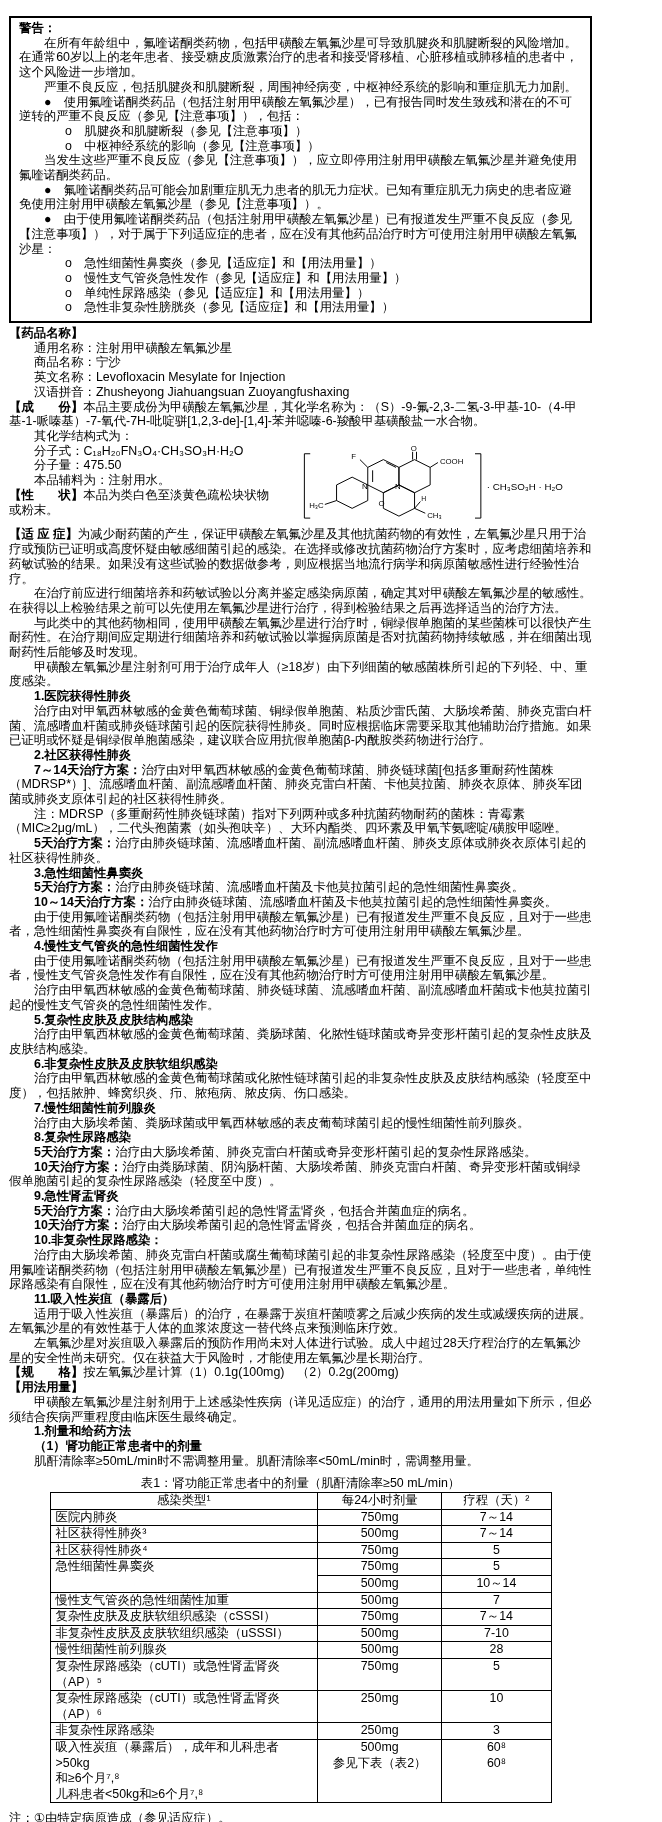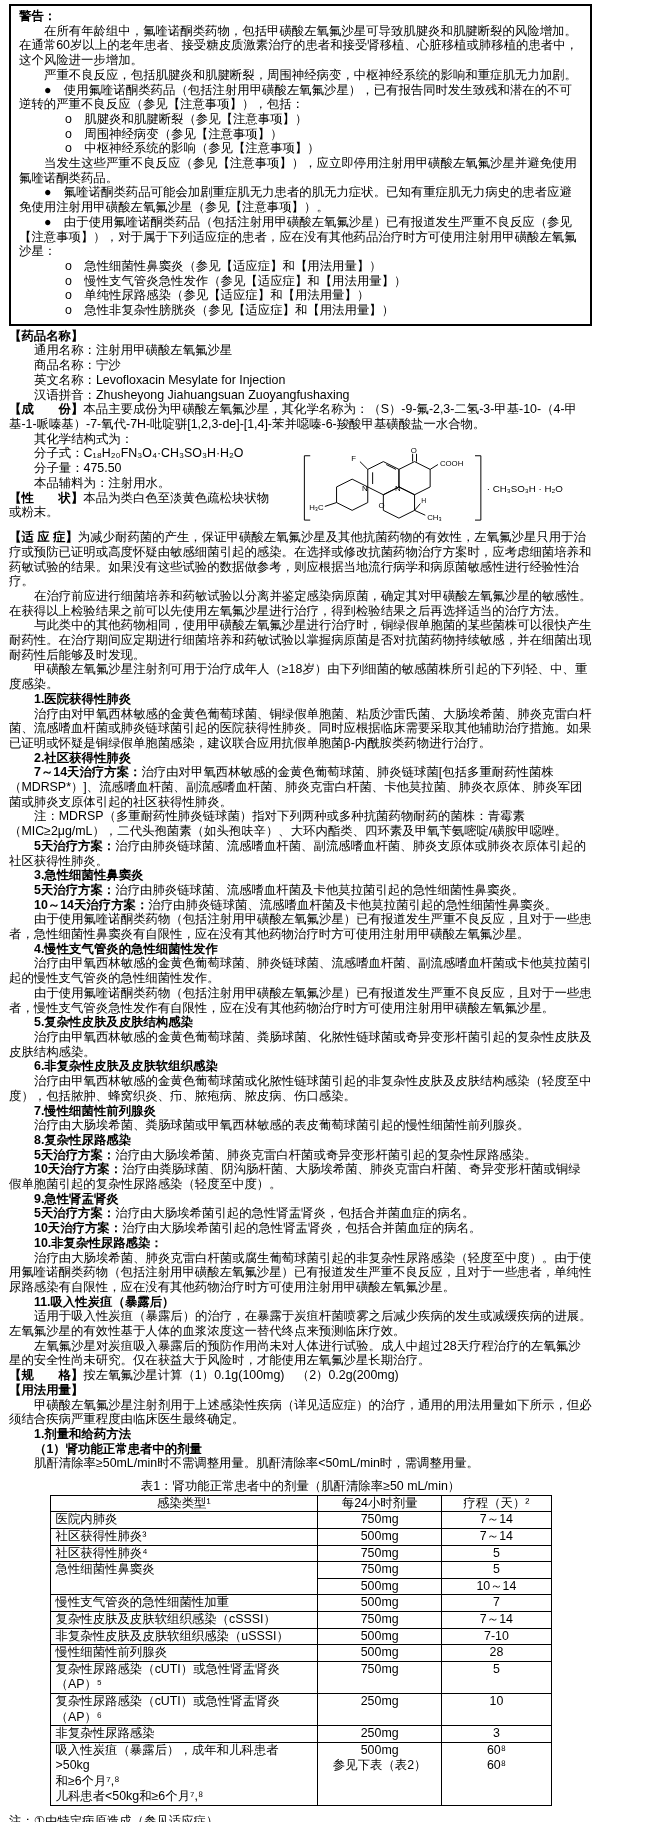--- a/index.html
+++ b/index.html
@@ -1,18 +1,18 @@
 <!DOCTYPE html>
 <html><head>
 <meta charset="utf-8">
 <style>
   html,body{margin:0;padding:0;background:#fff;color:#000;}
   body{font-family:"Liberation Sans","DejaVu Sans",sans-serif;}
   .page{width:601px;height:1822px;overflow:hidden;box-sizing:border-box;
-        padding:4px 9px 0 9px;font-size:12.4px;line-height:14.7px;background:#fff;}
+        padding:16px 9px 0 9px;font-size:12.4px;line-height:14.7px;background:#fff;}
   p{margin:0;padding:0;}
   .b{font-weight:bold;}
   .ind{text-indent:25px;}
   .sub{text-indent:46px;}
   .warnbox{border:2px solid #000;padding:3px 8px 6px 8px;margin-bottom:3px;}
   .struct{float:right;width:312px;margin:0 0 2px 6px;}
   .clear{clear:both;}
   .ttitle{text-align:center;margin-top:8px;}
   table{border-collapse:collapse;margin:1px auto 8px auto;table-layout:fixed;}
   td,th{border:1px solid #000;padding:0 5px;font-weight:normal;font-size:12.4px;
@@ -25,21 +25,20 @@
 <body>
 
 <div class="page">
 
   <div class="warnbox">
     <p class="b">警告：</p>
     <p class="ind">在所有年龄组中，氟喹诺酮类药物，包括甲磺酸左氧氟沙星可导致肌腱炎和肌腱断裂的风险增加。在通常60岁以上的老年患者、接受糖皮质激素治疗的患者和接受肾移植、心脏移植或肺移植的患者中，这个风险进一步增加。</p>
     <p class="ind">严重不良反应，包括肌腱炎和肌腱断裂，周围神经病变，中枢神经系统的影响和重症肌无力加剧。</p>
     <p class="ind">●　使用氟喹诺酮类药品（包括注射用甲磺酸左氧氟沙星），已有报告同时发生致残和潜在的不可逆转的严重不良反应（参见【注意事项】），包括：</p>
     <p class="sub">o　肌腱炎和肌腱断裂（参见【注意事项】）</p>
-    <p class="sub">o　周围神经病变（参见【注意事项】）</p>
     <p class="sub">o　中枢神经系统的影响（参见【注意事项】）</p>
     <p class="ind">当发生这些严重不良反应（参见【注意事项】），应立即停用注射用甲磺酸左氧氟沙星并避免使用氟喹诺酮类药品。</p>
     <p class="ind">●　氟喹诺酮类药品可能会加剧重症肌无力患者的肌无力症状。已知有重症肌无力病史的患者应避免使用注射用甲磺酸左氧氟沙星（参见【注意事项】）。</p>
     <p class="ind">●　由于使用氟喹诺酮类药品（包括注射用甲磺酸左氧氟沙星）已有报道发生严重不良反应（参见【注意事项】），对于属于下列适应症的患者，应在没有其他药品治疗时方可使用注射用甲磺酸左氧氟沙星：</p>
     <p class="sub">o　急性细菌性鼻窦炎（参见【适应症】和【用法用量】）</p>
     <p class="sub">o　慢性支气管炎急性发作（参见【适应症】和【用法用量】）</p>
     <p class="sub">o　单纯性尿路感染（参见【适应症】和【用法用量】）</p>
     <p class="sub">o　急性非复杂性膀胱炎（参见【适应症】和【用法用量】）</p>
   </div>
 
@@ -106,22 +105,22 @@
     <p class="ind"><b>7～14天治疗方案：</b><span>治疗由对甲氧西林敏感的金黄色葡萄球菌、肺炎链球菌[包括多重耐药性菌株（MDRSP*）]、流感嗜血杆菌、副流感嗜血杆菌、肺炎克雷白杆菌、卡他莫拉菌、肺炎衣原体、肺炎军团菌或肺炎支原体引起的社区获得性肺炎。</span></p>
     <p class="ind">注：MDRSP（多重耐药性肺炎链球菌）指对下列两种或多种抗菌药物耐药的菌株：青霉素（MIC≥2μg/mL），二代头孢菌素（如头孢呋辛）、大环内酯类、四环素及甲氧苄氨嘧啶/磺胺甲噁唑。</p>
     <p class="ind"><b>5天治疗方案：</b><span>治疗由肺炎链球菌、流感嗜血杆菌、副流感嗜血杆菌、肺炎支原体或肺炎衣原体引起的社区获得性肺炎。</span></p>
 
     <p class="ind b">3.急性细菌性鼻窦炎</p>
     <p class="ind"><b>5天治疗方案：</b><span>治疗由肺炎链球菌、流感嗜血杆菌及卡他莫拉菌引起的急性细菌性鼻窦炎。</span></p>
     <p class="ind"><b>10～14天治疗方案：</b><span>治疗由肺炎链球菌、流感嗜血杆菌及卡他莫拉菌引起的急性细菌性鼻窦炎。</span></p>
     <p class="ind">由于使用氟喹诺酮类药物（包括注射用甲磺酸左氧氟沙星）已有报道发生严重不良反应，且对于一些患者，急性细菌性鼻窦炎有自限性，应在没有其他药物治疗时方可使用注射用甲磺酸左氧氟沙星。</p>
 
     <p class="ind b">4.慢性支气管炎的急性细菌性发作</p>
+    <p class="ind">由于使用氟喹诺酮类药物（包括注射用甲磺酸左氧氟沙星）已有报道发生严重不良反应，且对于一些患者，慢性支气管炎急性发作有自限性，应在没有其他药物治疗时方可使用注射用甲磺酸左氧氟沙星。</p>
     <p class="ind">治疗由甲氧西林敏感的金黄色葡萄球菌、肺炎链球菌、流感嗜血杆菌、副流感嗜血杆菌或卡他莫拉菌引起的慢性支气管炎的急性细菌性发作。</p>
-    <p class="ind">由于使用氟喹诺酮类药物（包括注射用甲磺酸左氧氟沙星）已有报道发生严重不良反应，且对于一些患者，慢性支气管炎急性发作有自限性，应在没有其他药物治疗时方可使用注射用甲磺酸左氧氟沙星。</p>
 
     <p class="ind b">5.复杂性皮肤及皮肤结构感染</p>
     <p class="ind">治疗由甲氧西林敏感的金黄色葡萄球菌、粪肠球菌、化脓性链球菌或奇异变形杆菌引起的复杂性皮肤及皮肤结构感染。</p>
 
     <p class="ind b">6.非复杂性皮肤及皮肤软组织感染</p>
     <p class="ind">治疗由甲氧西林敏感的金黄色葡萄球菌或化脓性链球菌引起的非复杂性皮肤及皮肤结构感染（轻度至中度），包括脓肿、蜂窝织炎、疖、脓疱病、脓皮病、伤口感染。</p>
 
     <p class="ind b">7.慢性细菌性前列腺炎</p>
     <p class="ind">治疗由大肠埃希菌、粪肠球菌或甲氧西林敏感的表皮葡萄球菌引起的慢性细菌性前列腺炎。</p>
 

